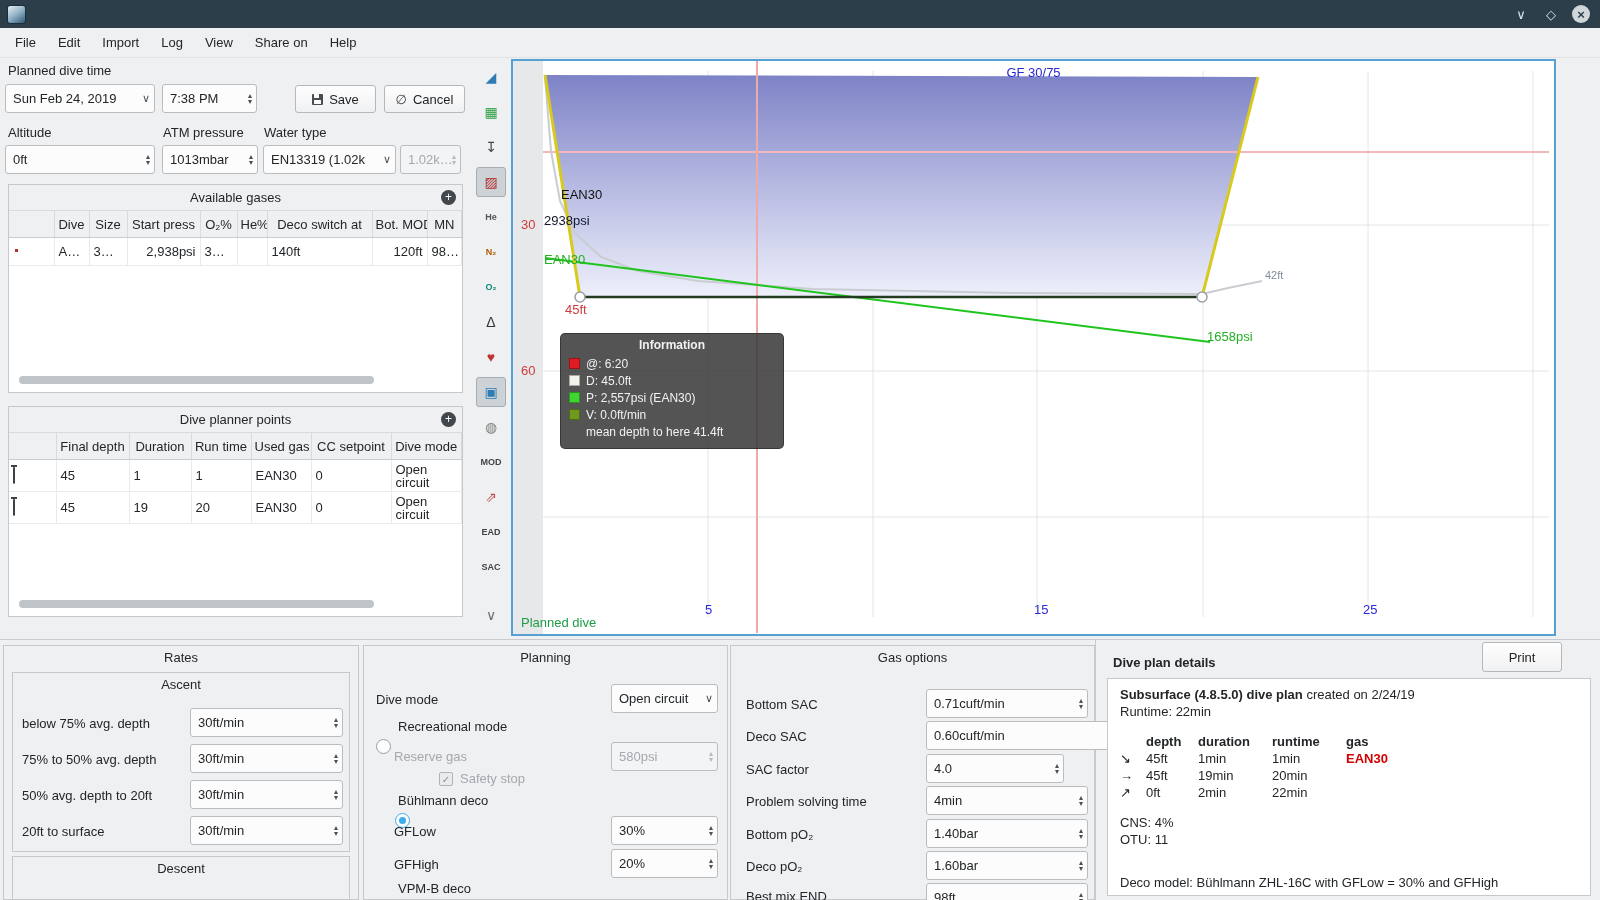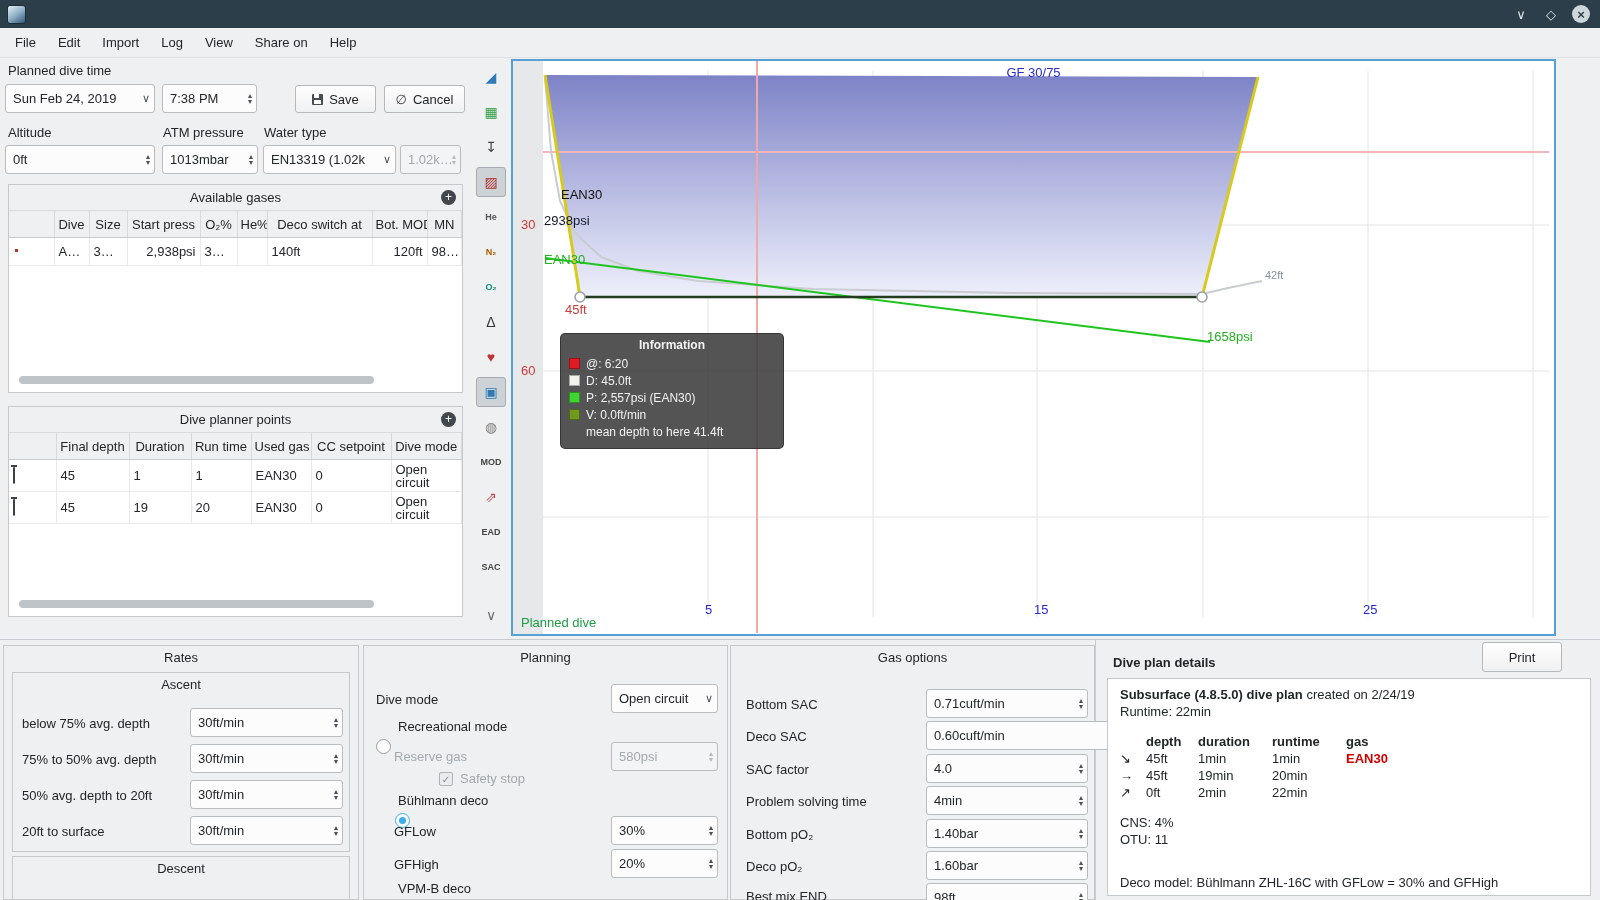--- a/index.html
+++ b/index.html
@@ -410,21 +410,21 @@
   <div class="abs field" style="left:195px;top:43px;width:162px;height:29px">
     <span class="val">0.71cuft/min</span>
       <span class="spin-arrows"></span>
   </div>
   <span class="abs" style="left:15px;top:83px">Deco SAC</span>
   <div class="abs field" style="left:195px;top:75px;width:196px;height:29px">
     <span class="val">0.60cuft/min</span>
       <span class="spin-arrows"></span>
   </div>
   <span class="abs" style="left:15px;top:116px">SAC factor</span>
-  <div class="abs field" style="left:195px;top:108px;width:162px;height:29px">
+  <div class="abs field" style="left:195px;top:108px;width:138px;height:29px">
     <span class="val">4.0</span>
       <span class="spin-arrows"></span>
   </div>
   <span class="abs" style="left:15px;top:148px">Problem solving time</span>
   <div class="abs field" style="left:195px;top:140px;width:162px;height:29px">
     <span class="val">4min</span>
       <span class="spin-arrows"></span>
   </div>
   <span class="abs" style="left:15px;top:181px">Bottom pO₂</span>
   <div class="abs field" style="left:195px;top:173px;width:162px;height:29px">

